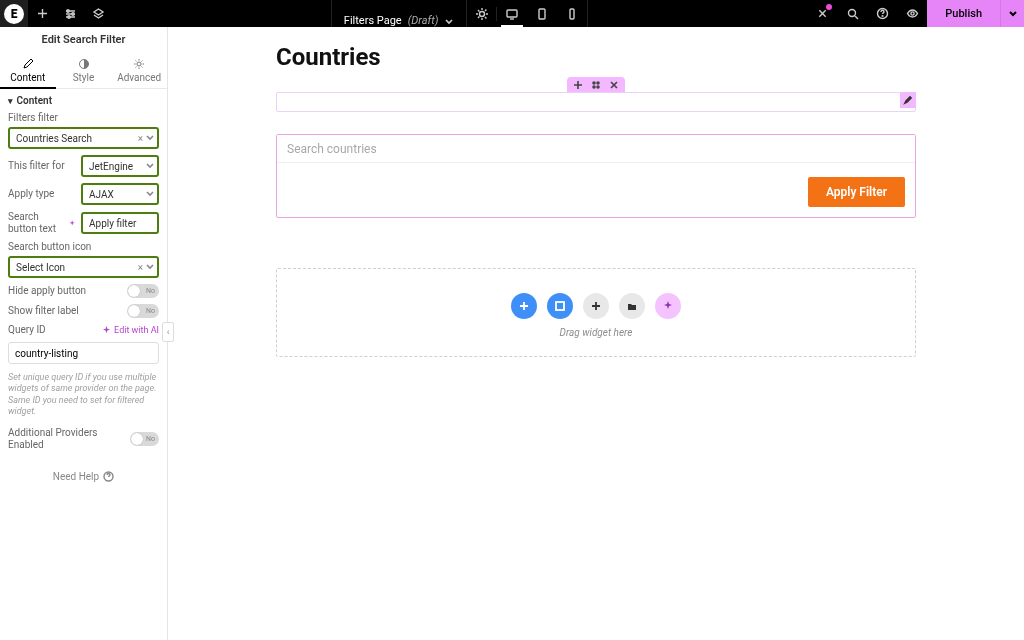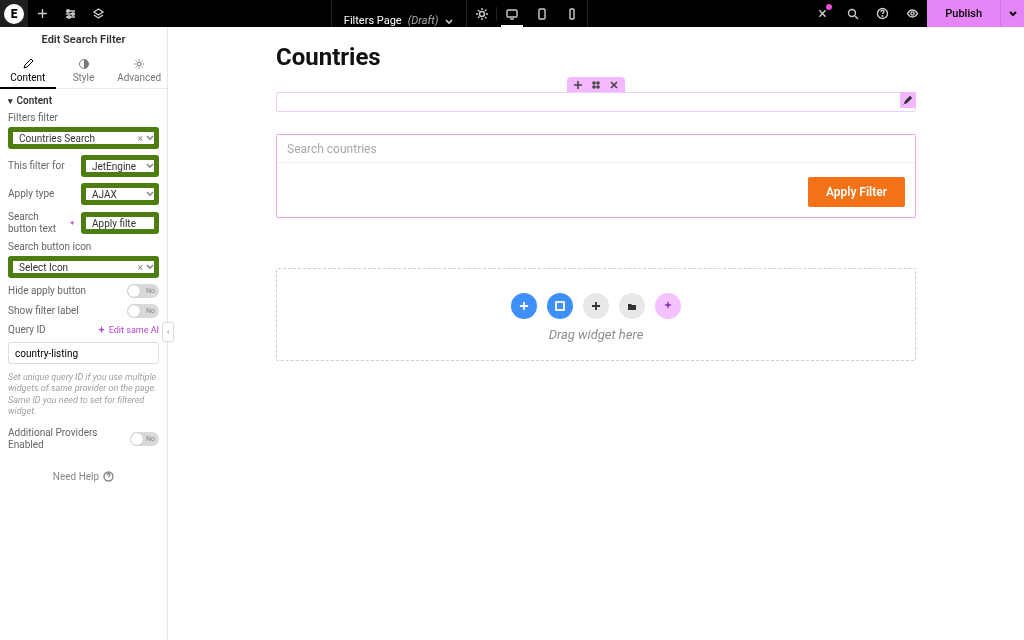--- a/index.html
+++ b/index.html
@@ -87,21 +87,21 @@
     color: #333; font-size: 10px; cursor: pointer;
   }
   .section-head .caret { font-size: 9px; }
   .fields { padding: 0 8px 8px; display: flex; flex-direction: column; gap: 6px; }
   .field-row { display: flex; align-items: center; justify-content: space-between; gap: 6px; }
   .field-label { color: #666; font-size: 10px; line-height: 1.2; }
   .field-control {
     flex: 0 0 78px;
   }
   .select, .text-input {
-    width: 100%; height: 22px; border: 5px solid #4d7c0f; border-radius: 3px; background: #fff;
+    width: 100%; height: 22px; border: 2px solid #4d7c0f; border-radius: 3px; background: #fff;
     font-size: 10px; padding: 0 18px 0 6px; color: #333; outline: none;
   }
   .select-wrap { position: relative; width: 100%; }
   .select-wrap .chev {
     position: absolute; right: 5px; top: 50%; transform: translateY(-50%); pointer-events:none;
     width: 8px; height: 8px; stroke:#888; fill:none; stroke-width:1.6;
   }
   .select-wrap .x {
     position: absolute; right: 16px; top: 50%; transform: translateY(-50%);
     font-size: 10px; color: #888;
@@ -175,21 +175,21 @@
   .dz-icons { display:flex; justify-content:center; gap:10px; margin-bottom:8px; }
   .dz-btn {
     width:26px; height:26px; border-radius:50%; display:flex; align-items:center; justify-content:center;
     cursor:pointer;
   }
   .dz-btn svg { width:12px; height:12px; stroke:#333; fill:none; stroke-width:1.8; }
   .dz-btn.blue { background:#3f8ff9; }
   .dz-btn.blue svg { stroke:#fff; }
   .dz-btn.grey { background:#e8e8e8; }
   .dz-btn.pink { background:#f4c3ff; }
-  .dz-caption { font-size:13px; font-style:italic; color:#8d8d8d; }
+  .dz-caption { font-size:10px; font-style:italic; color:#8d8d8d; }
 </style>
 </head>
 <body>
 
 <div class="topbar">
   <div class="left">
     <div class="logo tb-btn">
       <div class="logo-circle">
           <span class="logo-e">E</span>
         </div>
@@ -394,21 +394,21 @@
           <span class="knob"></span>
         </div>
       </div>
 
       <div class="field-row">
         <div class="field-label">Query ID</div>
         <div class="ai-link">
           <svg viewBox="0 0 10 10">
               <path d="M5 0l1 3 3 1-3 1-1 3-1-3-3-1 3-1z"></path>
             </svg>
-          <span>Edit same AI</span>
+          <span>Edit with AI</span>
         </div>
       </div>
       <input class="full-input" value="country-listing" style="">
       <div class="help-text">Set unique query ID if you use multiple widgets of same provider on the page. Same ID you need to set for filtered widget.</div>
 
       <div class="field-row">
         <div class="field-label">Additional Providers Enabled</div>
         <div class="toggle">
           <span class="label">No</span>
           <span class="knob"></span>

